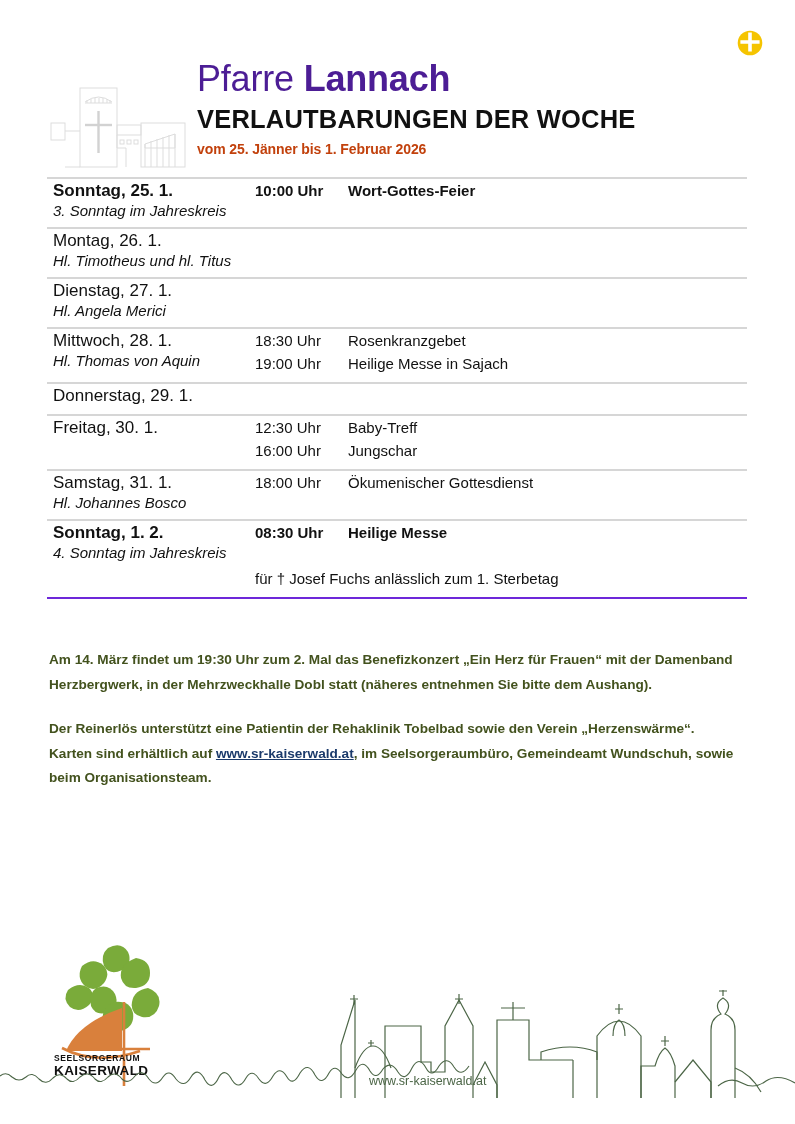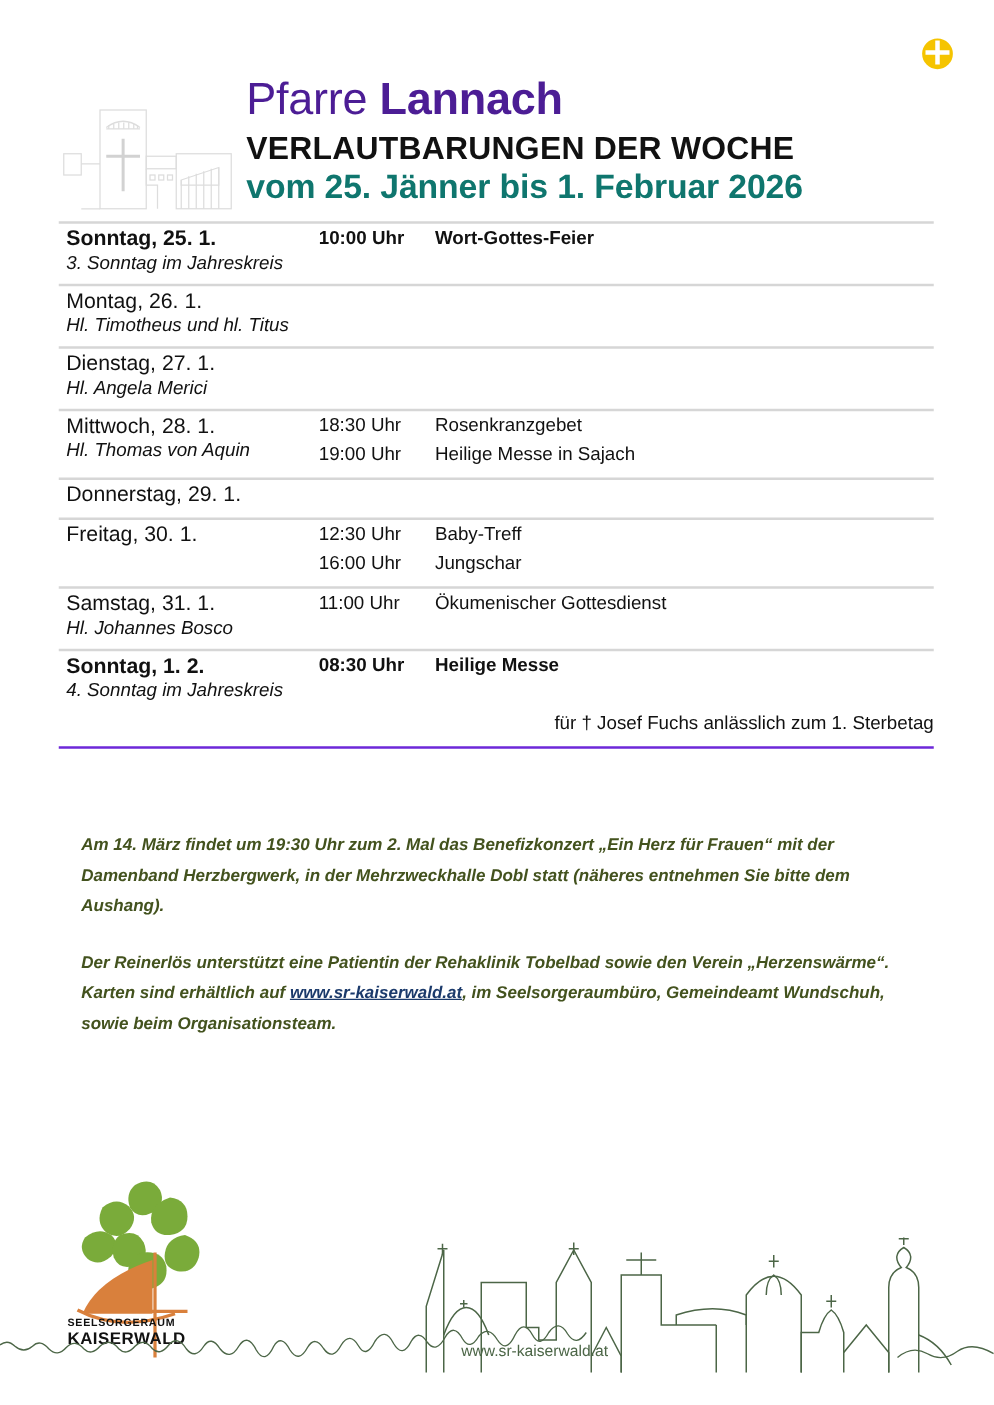--- a/index.html
+++ b/index.html
@@ -56,25 +56,25 @@
     margin-top: 4px;
     font-size: 25.5px;
     line-height: 30px;
     font-weight: 700;
     letter-spacing: 0.2px;
     color: #111111;
     white-space: nowrap;
   }
   #daterange {
     margin-top: 2px;
-    font-size: 27px;
+    font-size: 14px;
     line-height: 27px;
     font-weight: 700;
     letter-spacing: -0.1px;
-    color: #0f766e;
+    color: #c2410c;
     white-space: nowrap;
   }
 
   
   #schedule {
     position: absolute;
     left: 47px;
     top: 177px;
     width: 700px;
   }
@@ -122,35 +122,35 @@
   }
   .ev-time {
     width: 93px;
     flex: 0 0 93px;
     white-space: nowrap;
   }
   .ev-text { white-space: nowrap; }
   .sched-row.sunday .event-line.primary .ev-time,
   .sched-row.sunday .event-line.primary .ev-text { font-weight: 700; }
   .event-line.spacer { height: 22px; }
-  .event-line.intention { margin-top: 23px; justify-content: flex-end; }
+  .event-line.intention { margin-top: 23px; }
   .event-line.intention .ev-text { font-weight: 400; }
 
   
   #announcements {
     position: absolute;
     left: 49px;
     top: 648px;
     width: 686px;
     color: #43521e;
     font-size: 13.6px;
     font-weight: 700;
     line-height: 24.5px;
   }
-  #announcements p { margin: 16px; font-style: italic; }
+  #announcements p { margin: 0; }
   #announcements p.second { margin-top: 20px; }
   #announcements a {
     color: #1b3a6b;
     text-decoration: underline;
     font-weight: 700;
   }
 
   
   #footer {
     position: absolute;
@@ -292,21 +292,21 @@
         </div>
       </div>
     </div>
     <div class="sched-row">
       <div class="day-col">
         <div class="day-name">Samstag, 31. 1.</div>
         <div class="day-saint">Hl. Johannes Bosco</div>
       </div>
       <div class="events-col">
         <div class="event-line primary">
-          <span class="ev-time">11:00 Uhr</span>
+          <span class="ev-time">18:00 Uhr</span>
           <span class="ev-text">Ökumenischer Gottesdienst</span>
         </div>
       </div>
     </div>
     <div class="sched-row sunday">
       <div class="day-col">
         <div class="day-name">Sonntag, 1. 2.</div>
         <div class="day-saint">4. Sonntag im Jahreskreis</div>
       </div>
       <div class="events-col">

